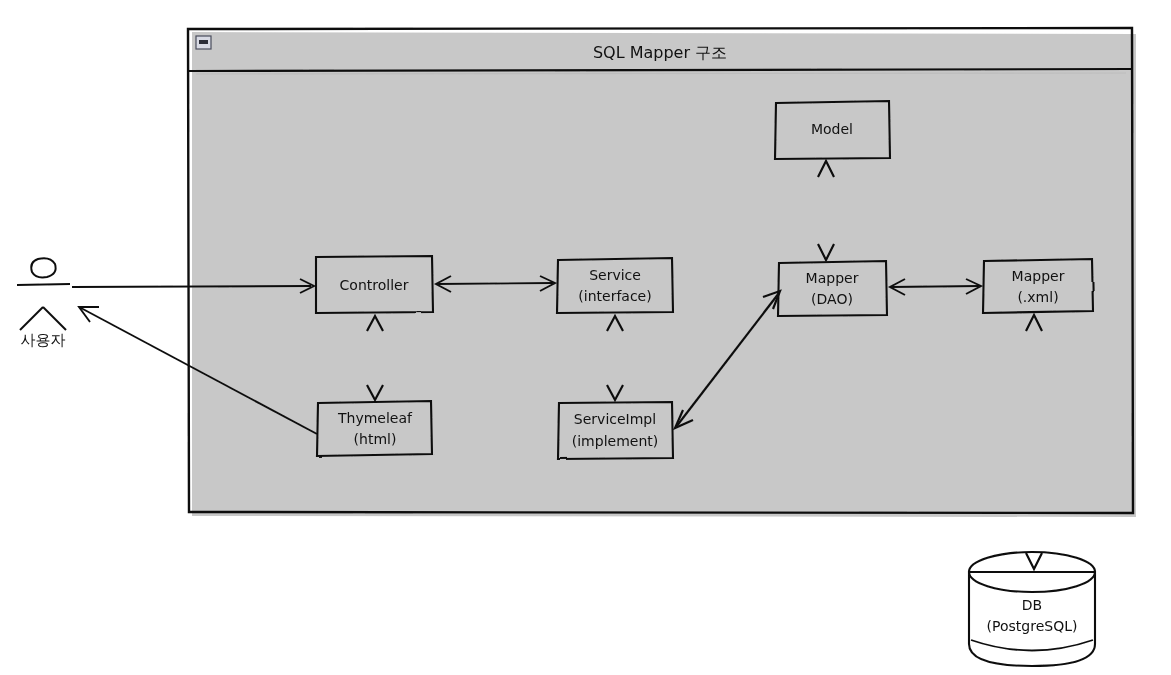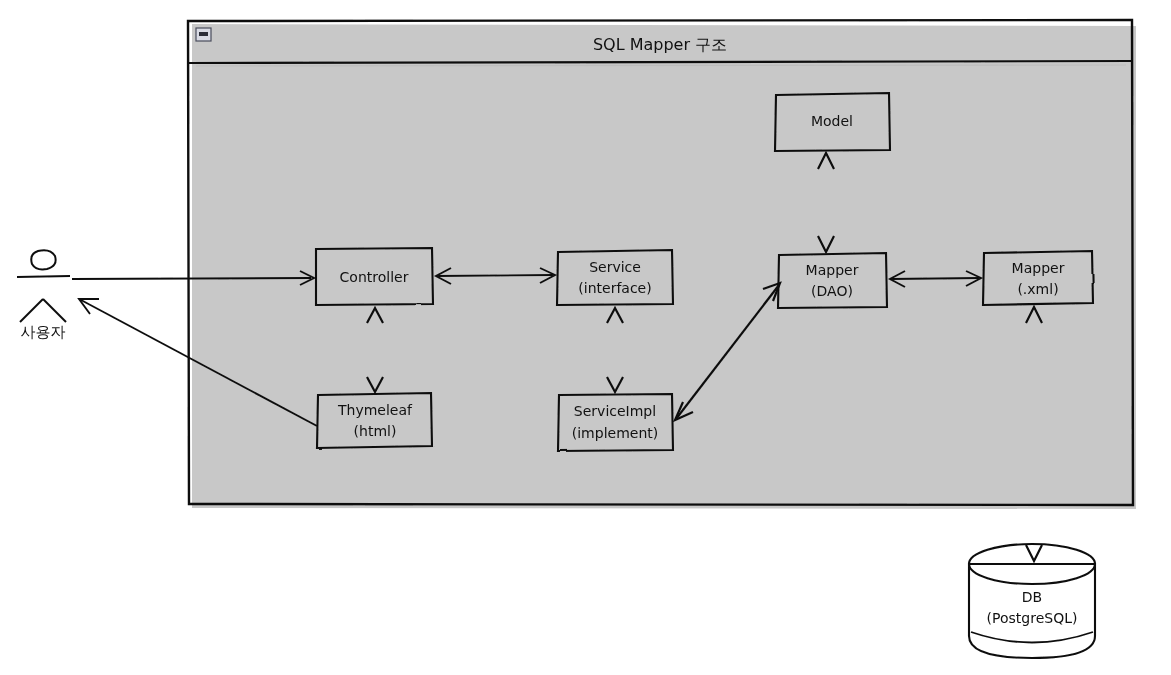--- a/index.html
+++ b/index.html
@@ -10,21 +10,21 @@
   }
   body {
     width: 1171px;
     height: 675px;
     font-family: "DejaVu Sans", sans-serif;
     overflow: hidden;
     position: relative;
   }
   #stage {
     position: absolute;
-    left: 0; top: 8px;
+    left: 0; top: 16px;
     width: 1171px;
     height: 621px;
   }
   #stage svg {
     display: block;
     width: 1171px;
     height: 675px;
   }
   .shape-fill { fill: #ffffff; }
   .stroke { stroke: #111111; fill: none; }

